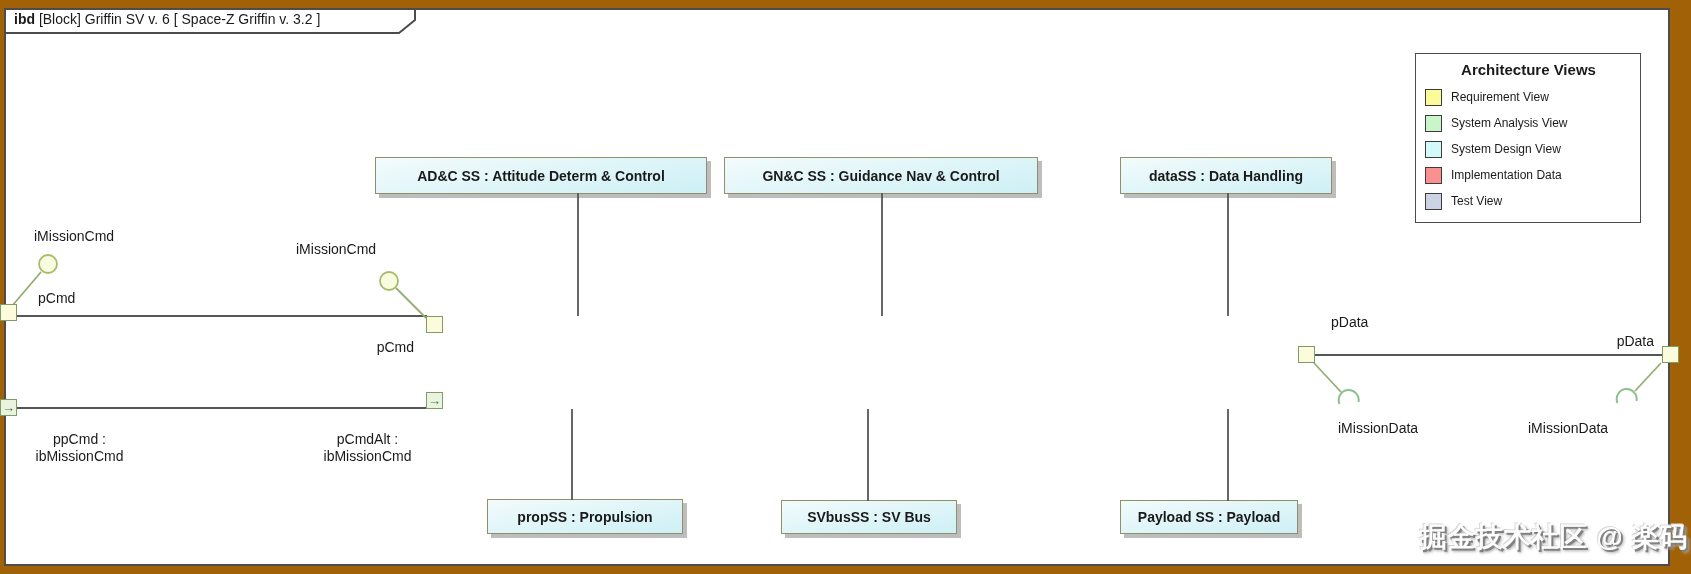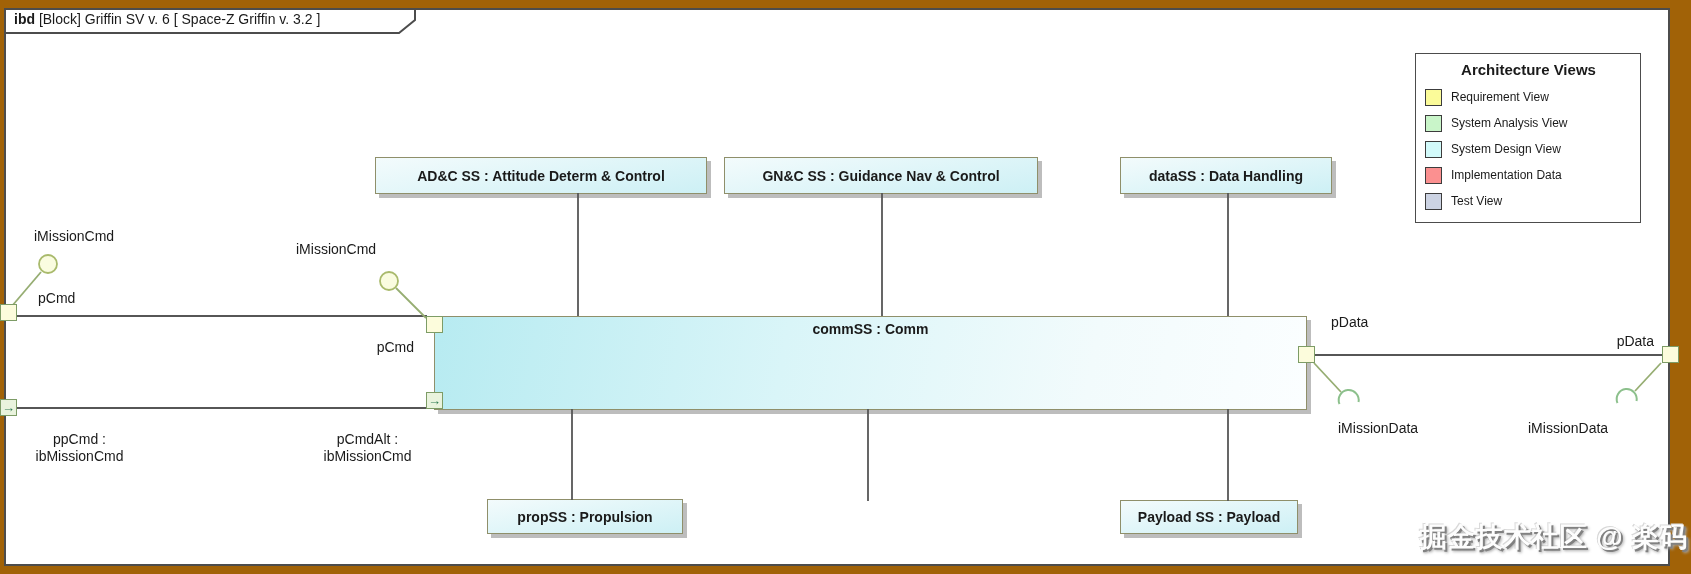--- a/index.html
+++ b/index.html
@@ -113,25 +113,25 @@
 
   <div class="block b-adc">
     <span class="block-label">AD&amp;C SS : Attitude Determ &amp; Control</span>
   </div>
   <div class="block b-gnc">
     <span class="block-label">GN&amp;C SS : Guidance Nav &amp; Control</span>
   </div>
   <div class="block b-datah">
     <span class="block-label">dataSS : Data Handling</span>
   </div>
-  <div class="block block-comm">
-    <span class="block-label">commSS : Comm</span>
-  </div>
   <div class="block b-prop">
     <span class="block-label">propSS : Propulsion</span>
+  </div>
+  <div class="block b-svbus">
+    <span class="block-label">SVbusSS : SV Bus</span>
   </div>
   <div class="block b-payload">
     <span class="block-label">Payload SS : Payload</span>
   </div>
 
   <div class="port" style="left:0px;top:304px;"></div>
   <div class="port port-flow" style="left:0px;top:399px;">
     <span>→</span>
   </div>
   <div class="port" style="left:426px;top:316px;"></div>

